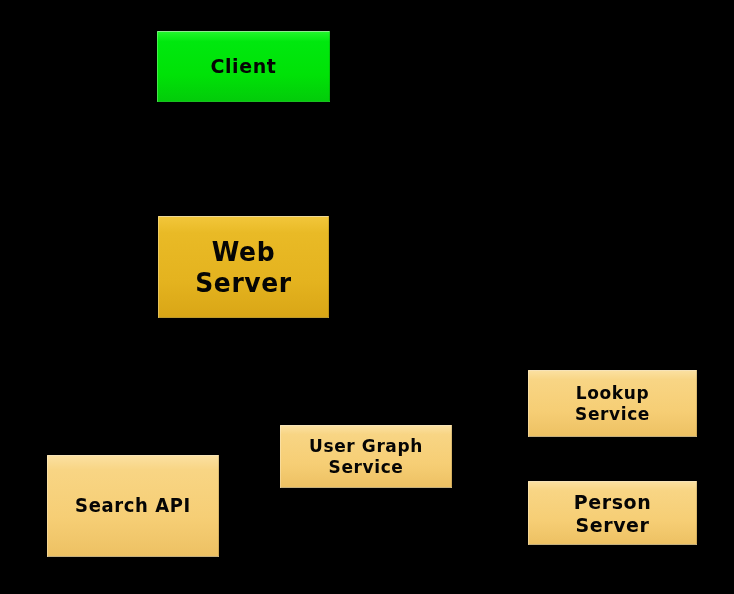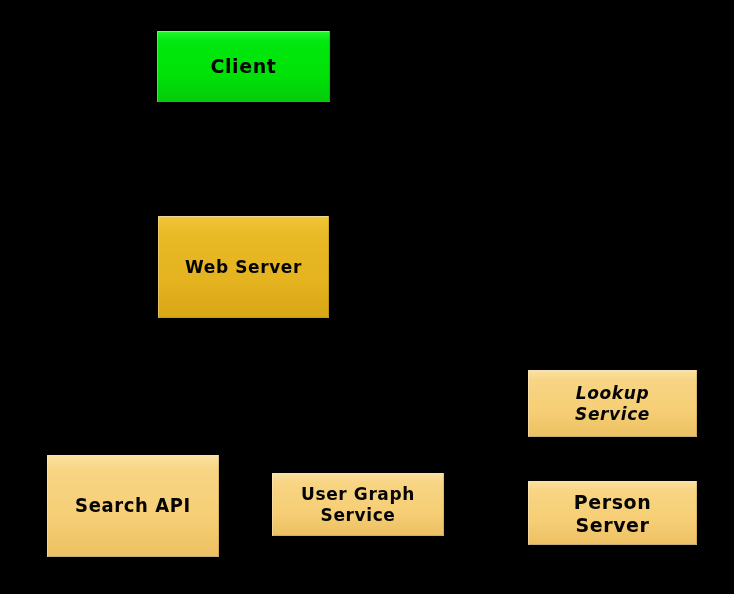--- a/index.html
+++ b/index.html
@@ -58,28 +58,28 @@
 
   
 </style>
 </head>
 <body>
 
 <div id="canvas" style="width: 734px; height: 594px; background: rgb(0, 0, 0);">
     <div class="node theme-green" style="left: 157px; top: 31px; width: 173px; height: 71px; font-size: 19px;">
       <span class="node-label">Client</span>
     </div>
-    <div class="node theme-gold-dark" style="left: 158px; top: 216px; width: 171px; height: 102px; font-size: 17px;">
+    <div class="node theme-gold-dark" style="left: 158px; top: 216px; width: 171px; height: 102px; font-size: 25px;">
       <span class="node-label">Web Server</span>
     </div>
-    <div class="node theme-gold-light" style="left: 528px; top: 370px; width: 169px; height: 67px; font-size: 17px; font-style: italic;">
+    <div class="node theme-gold-light" style="left: 528px; top: 370px; width: 169px; height: 67px; font-size: 17px;">
       <span class="node-label">Lookup
 Service</span>
     </div>
-    <div class="node theme-gold-light" style="left: 272px; top: 425px; width: 172px; height: 63px; font-size: 17px; margin-top: 48px;">
+    <div class="node theme-gold-light" style="left: 280px; top: 425px; width: 172px; height: 63px; font-size: 17px;">
       <span class="node-label">User Graph
 Service</span>
     </div>
     <div class="node theme-gold-light" style="left: 528px; top: 481px; width: 169px; height: 64px; font-size: 19px;">
       <span class="node-label">Person
 Server</span>
     </div>
     <div class="node theme-gold-light" style="left: 35px; top: 455px; width: 172px; height: 102px; font-size: 18px; margin-left: 12px;">
       <span class="node-label">Search API</span>
     </div>

